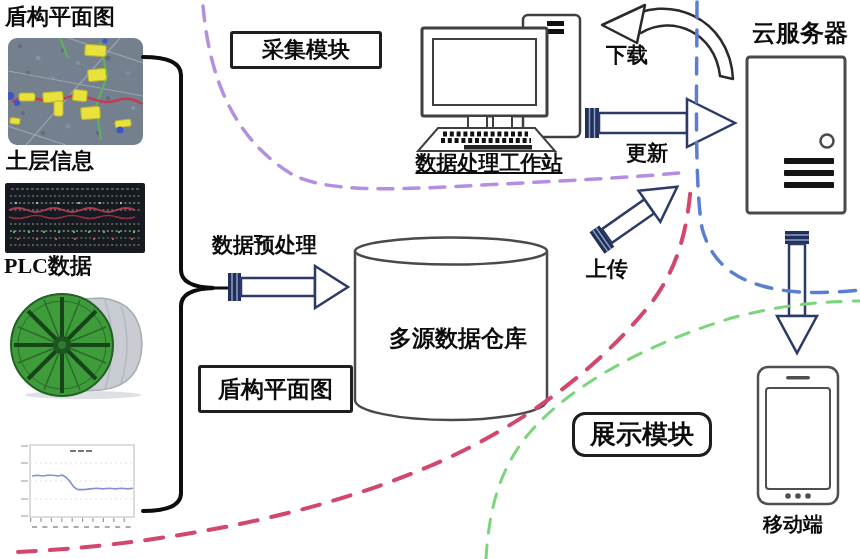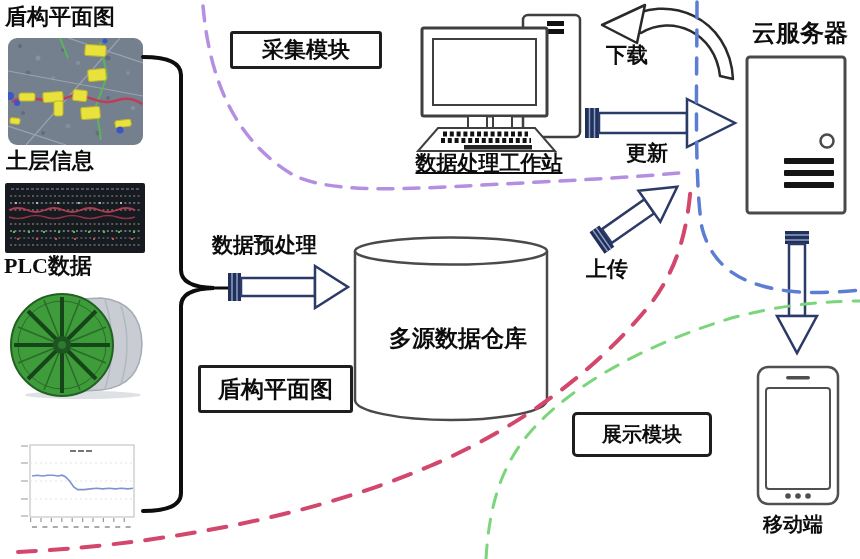--- a/index.html
+++ b/index.html
@@ -221,21 +221,21 @@
     <path d="M18,552 C140,546 300,522 430,466 C520,428 600,368 652,302 C676,270 688,232 691,182" fill="none" stroke-width="4" stroke-dasharray="18 14" stroke-linecap="round" stroke="#d2476b"></path>
     <path d="M486,559 C489,508 500,466 532,430 C575,382 650,344 722,321 C770,306 822,301 860,301" fill="none" stroke-width="3" stroke-dasharray="14 12" stroke-linecap="round" stroke="#7bd67b"></path>
   </svg>
 
   <div class="box" style="left:230px;top:31px;width:146px;height:32px;font-size:22px;">
     <span>采集模块</span>
   </div>
   <div class="box" style="left:198px;top:365px;width:149px;height:42px;font-size:23px;">
     <span>盾构平面图</span>
   </div>
-  <div class="box" style="left:572px;top:412px;width:134px;height:39px;font-size:20px;border-radius:5px;">
+  <div class="box" style="left:572px;top:412px;width:134px;height:39px;font-size:26px;border-radius:13px;">
     <span>展示模块</span>
   </div>
 
   <div class="lbl" style="left:5px;top:4px;font-size:22px;">盾构平面图</div>
   <div class="lbl" style="left:6px;top:148px;font-size:22px;">土层信息</div>
   <div class="lbl" style="left:4px;top:253px;font-size:22px;">PLC数据</div>
 
   <div class="lbl" style="left:212px;top:233px;font-size:21px;">数据预处理</div>
   <div class="lbl" style="left:400px;top:151px;width:178px;text-align:center;font-size:21px;text-decoration:underline;">数据处理工作站</div>
   <div class="lbl" style="left:383px;top:326px;width:150px;text-align:center;font-size:23px;">多源数据仓库</div>

